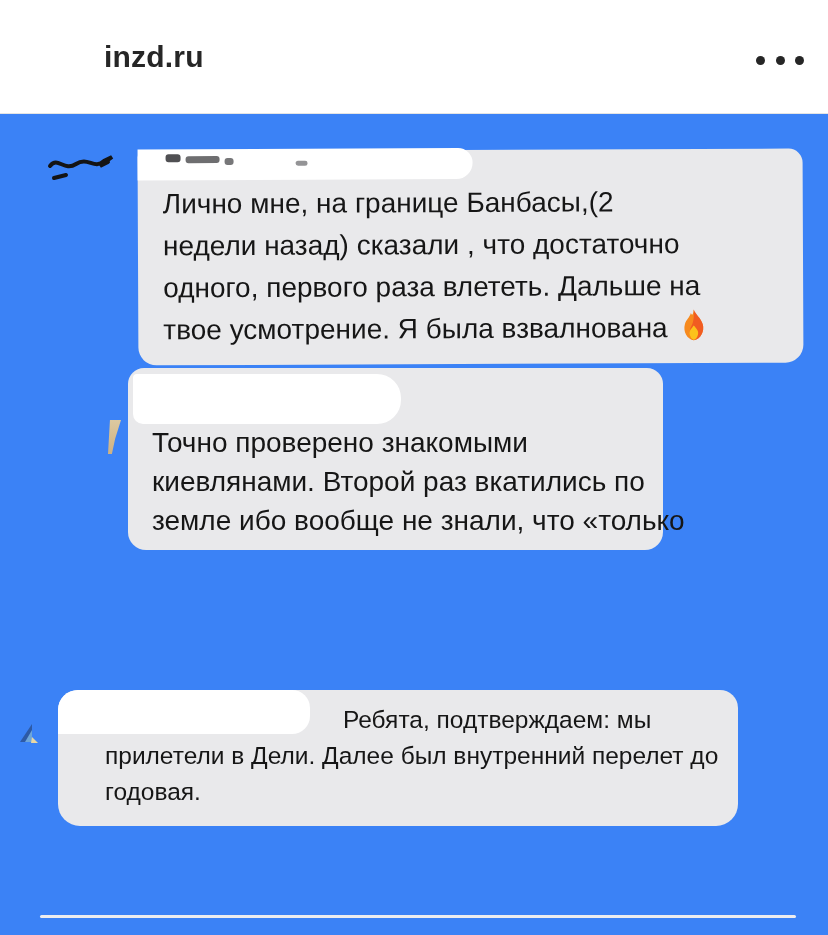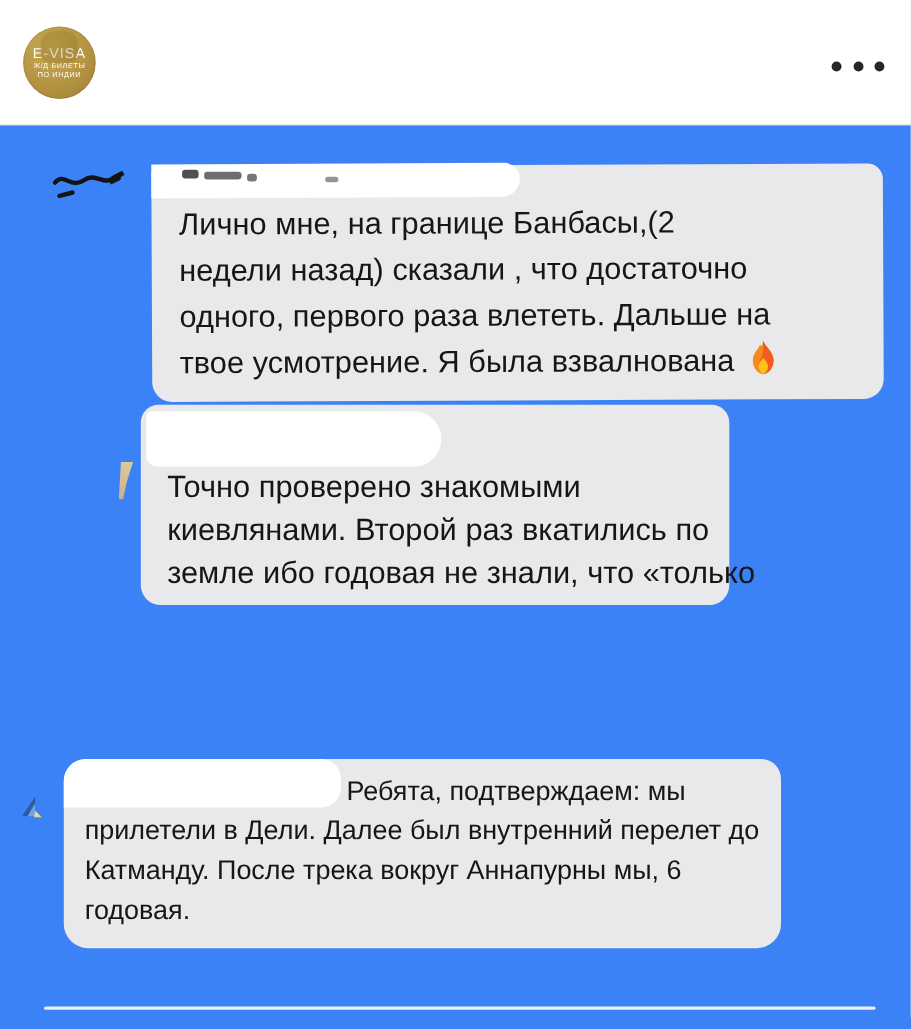--- a/index.html
+++ b/index.html
@@ -39,21 +39,21 @@
   .menu .dot{width:9px;height:9px;border-radius:50%;background:#262626;}
   
   .post{position:relative;width:828px;height:821px;background:#3b82f6;}
   .bubble{
     position:absolute;background:#e9e9eb;color:#161616;
   }
   .b1{left:138px;top:36px;width:665px;border-radius:6px 14px 18px 18px;transform:rotate(-0.25deg);}
   .b1 .body{padding:32px 18px 14px 25px;font-size:28px;line-height:42px;}
   .b2{left:128px;top:254px;width:535px;border-radius:16px 16px 18px 18px;}
   .b2 .body{padding:55px 18px 10px 24px;font-size:28px;line-height:39px;}
-  .b3{left:58px;top:576px;width:652px;border-radius:20px 18px 22px 22px;}
+  .b3{left:58px;top:576px;width:652px;border-radius:20px 18px 22px 22px;padding-left:28px;}
   .b3 .body{padding:12px 18px 16px 19px;font-size:24.5px;line-height:36px;font-weight:500;}
   .line{white-space:nowrap;}
   .b3 .line-first{padding-left:238px;}
   
   .redact{position:absolute;background:#ffffff;}
   .redact-1{left:0;top:-2px;width:335px;height:31px;border-radius:0 16px 18px 0;}
   .redact-2{left:5px;top:6px;width:268px;height:50px;border-radius:4px 24px 24px 10px;}
   .redact-3{left:0;top:0;width:252px;height:44px;border-radius:20px 18px 18px 0;}
   
   .smudge{position:absolute;background:#3d3d40;border-radius:3px;opacity:.9;}
@@ -74,26 +74,21 @@
   
   .divider{
     position:absolute;left:40px;top:801px;width:756px;height:3px;
     background:#ededef;border-radius:2px;
   }
 </style>
 </head>
 <body>
 
 <div class="header">
-  <div class="avatar">
-    <div class="statue"></div>
-    <div class="l1">E-VISA</div>
-    <div class="l2">Ж/Д БИЛЕТЫ</div>
-    <div class="l3">ПО ИНДИИ</div>
-  </div>
+  <div class="username">inzd.ru</div>
   <div class="menu">
     <span class="dot"></span>
     <span class="dot"></span>
     <span class="dot"></span>
   </div>
 </div>
 
 <div class="post">
 
   <svg class="scribble" viewBox="0 0 74 40">
@@ -121,34 +116,33 @@
     </div>
   </div>
 
   <div class="tan-sliver"></div>
 
   <div class="bubble b2">
     <div class="redact redact-2"></div>
     <div class="body">
       <div class="line">Точно проверено знакомыми</div>
       <div class="line">киевлянами. Второй раз вкатились по</div>
-      <div class="line">земле ибо годовая не знали, что «только</div>
+      <div class="line">земле ибо вообще не знали, что «только</div>
     </div>
   </div>
 
   <svg class="blue-frag" viewBox="0 0 22 28">
     <path d="M3 22 L15 4 L15 22 Z" fill="#2d5aa6"></path>
     <path d="M8 22 L15 10 L15 22 Z" fill="#6ea6d9"></path>
     <path d="M15 17 L21 23 L14 23 Z" fill="#e8d7a4"></path>
   </svg>
 
   <div class="bubble b3">
     <div class="redact redact-3"></div>
     <div class="body">
       <div class="line line-first">Ребята, подтверждаем: мы</div>
       <div class="line">прилетели в Дели. Далее был внутренний перелет до</div>
-      <div class="line">Катманду. После трека вокруг Аннапурны мы, 6</div>
       <div class="line">годовая.</div>
     </div>
   </div>
 
   <div class="divider"></div>
 </div>
 
 </body></html>

